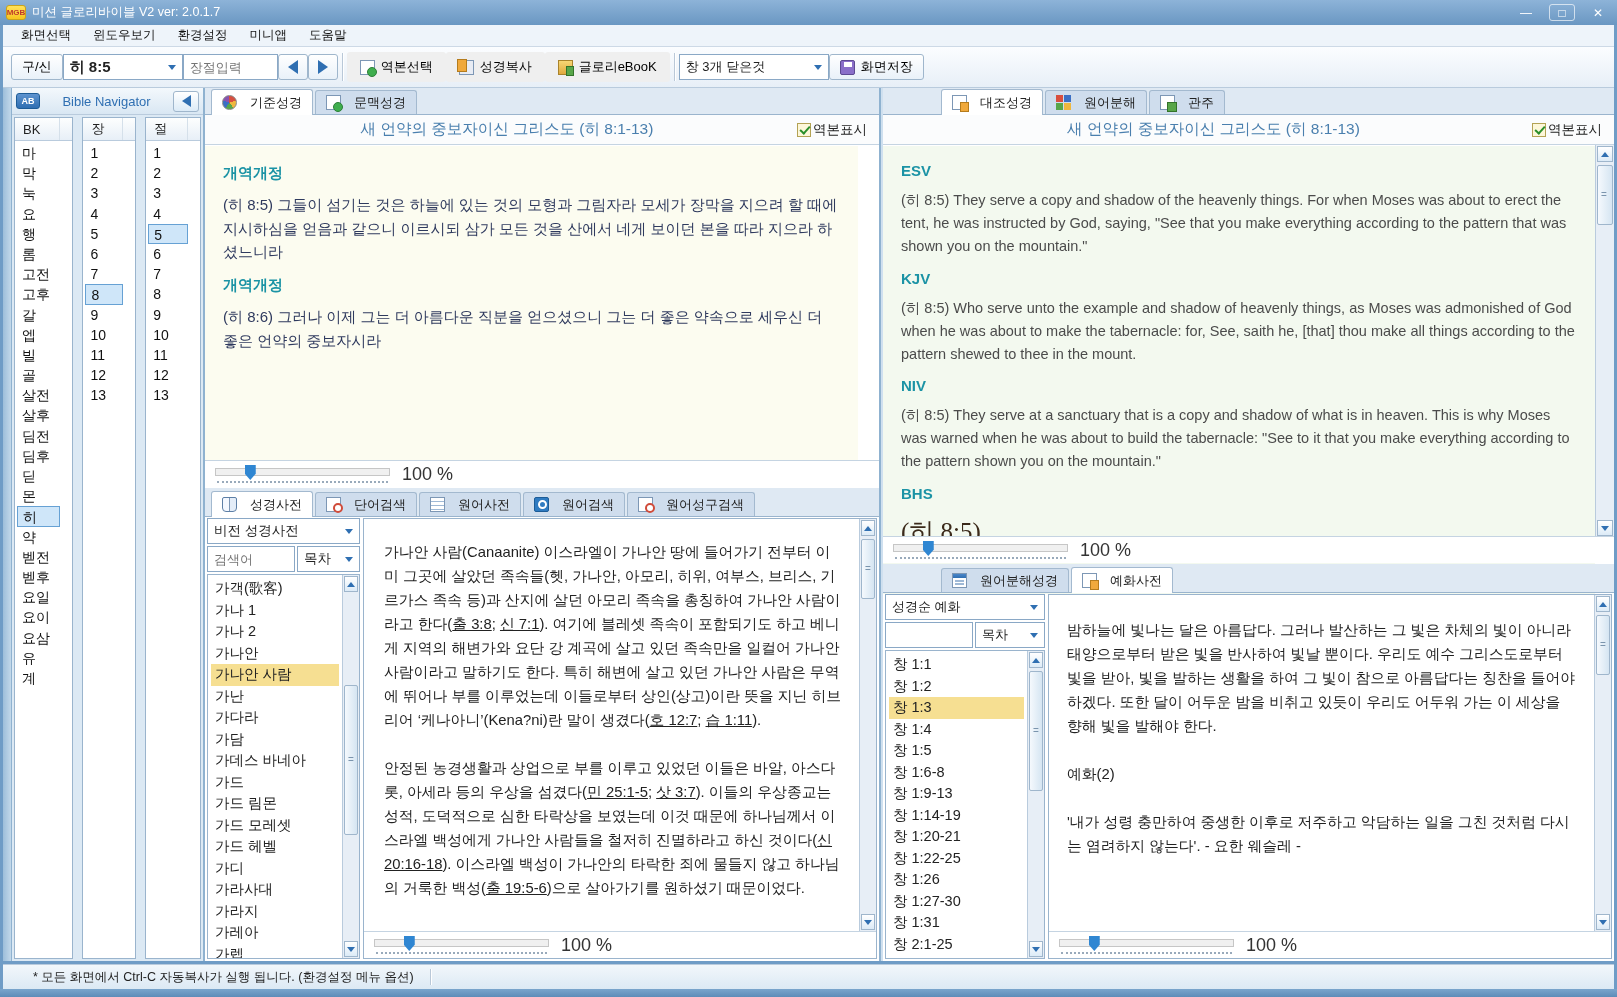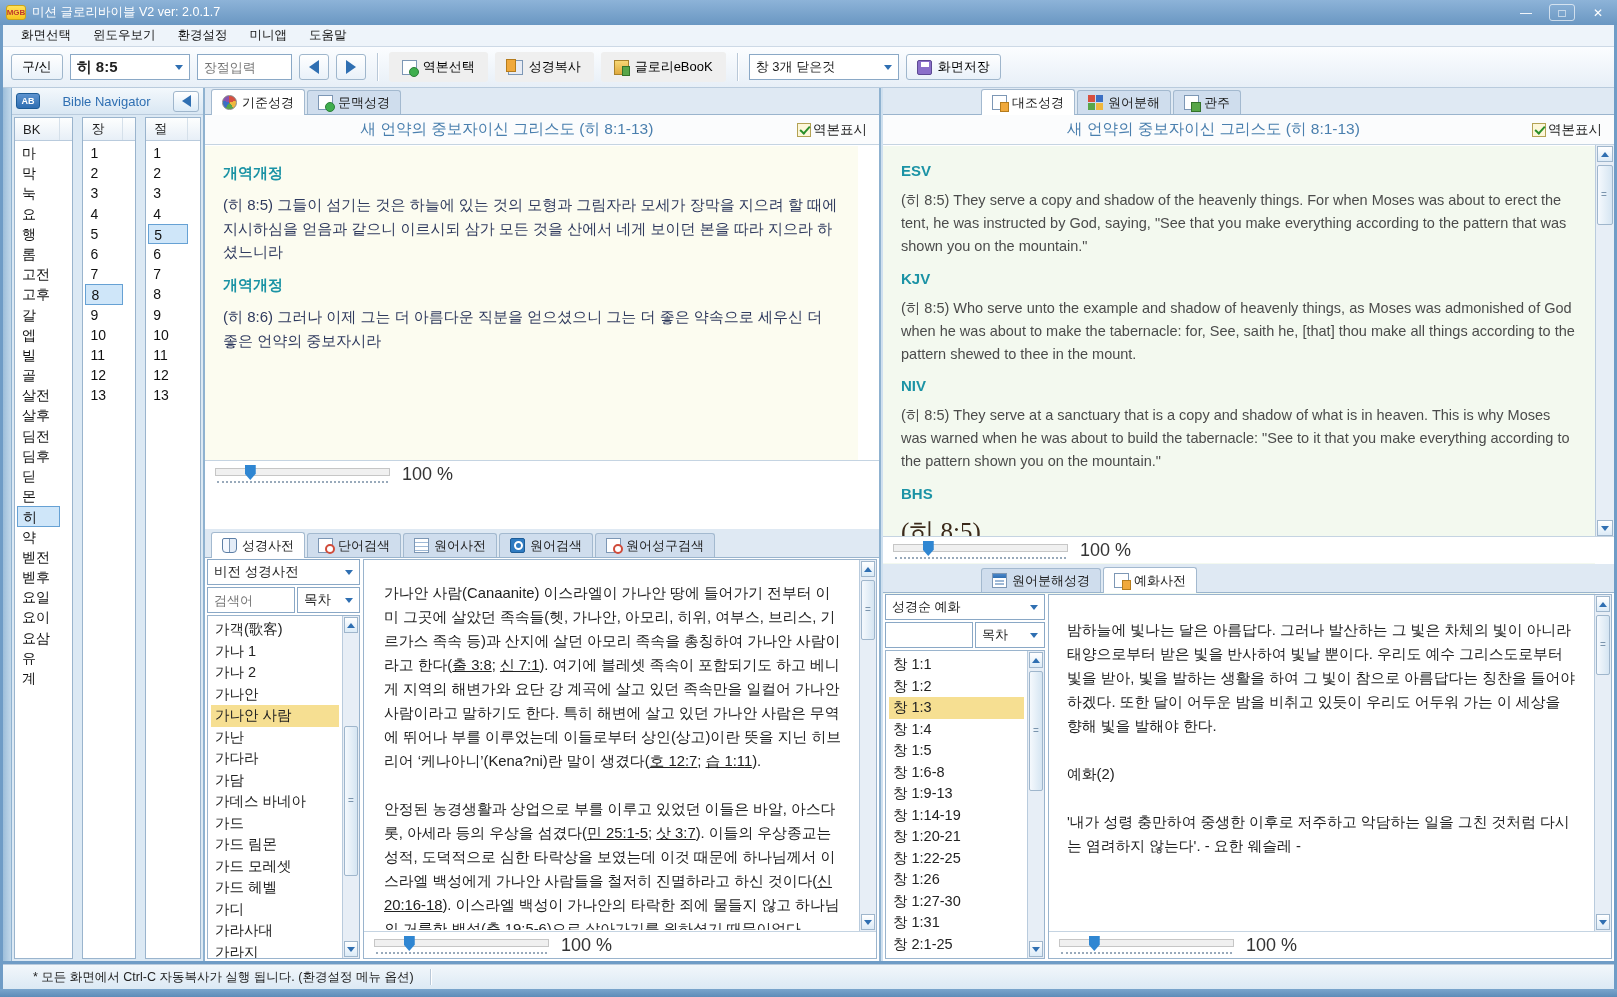--- a/index.html
+++ b/index.html
@@ -17,21 +17,21 @@
   .win-btn { width:26px; height:17px; display:flex; align-items:center; justify-content:center;
     color:#fff; font-size:12px; border-radius:3px; }
   .win-btn.max { border:1px solid rgba(255,255,255,.65); }
 
   .menubar { position:absolute; left:3px; right:3px; top:25px; height:22px; background:#eef4fa;
     border-bottom:1px solid #cdd9e6; display:flex; align-items:center; padding-left:8px; gap:2px; }
   .menu-item { padding:2px 10px; font-size:12.5px; color:#111; }
 
   .toolbar { position:absolute; left:3px; right:3px; top:47px; height:41px;
     background:linear-gradient(180deg,#fbfdff,#e7eff7); border-bottom:1px solid #b9cbdd;
-    display:flex; align-items:center; padding:0 8px; gap:7px; }
+    display:flex; align-items:center; padding:0 8px; }
   .tb-sep { width:1px; height:28px; background:#b9c8d8; margin:0 4px; box-shadow:1px 0 0 #fff; }
   .tb-btn { height:26px; border:1px solid #9fb6cc; border-radius:3px; background:linear-gradient(#ffffff,#e9f1f9);
     display:flex; align-items:center; padding:0 10px; font-size:13px; gap:6px; }
   .tb-flat { height:30px; display:flex; align-items:center; gap:6px; padding:0 12px; font-size:13px;
     border:1px solid transparent; border-radius:3px; }
   .combo { height:26px; background:#fff; border:1px solid #8aa8c6; display:flex; align-items:center;
     padding:0 6px; gap:6px; position:relative; }
   .combo .arr { width:0; height:0; border-left:4px solid transparent; border-right:4px solid transparent;
     border-top:5px solid #2f6fb2; margin-left:auto; }
   .combo-book { width:120px; font-size:15px; font-weight:bold; }
@@ -91,21 +91,21 @@
   .nav-col.c-book { width:64px; } .nav-col.c-chap { width:58px; } .nav-col.c-verse { width:60px; }
   .col-header { height:23px; border-bottom:1px solid #b9cbdd; background:linear-gradient(#fdfefe,#e7eff7);
     font-size:13px; display:flex; align-items:center; padding-left:8px; flex:none; }
   .col-header::after { content:""; margin-left:auto; width:12px; height:100%; border-left:1px solid #d5e0ea; }
   .nav-list { flex:1; overflow:hidden; padding-top:2px; }
   .nav-item { height:20.2px; line-height:20px; padding-left:7px; font-size:14px; color:#111; }
   .nav-item.selected { background:#cfe6f9; border:1px solid #66a1d4; width:calc(100% - 14px); margin-left:2px; padding-left:5px; }
 
   
   .tabs { height:27px; background:#dfe9f3; display:flex; align-items:flex-end; padding-left:6px; gap:2px; border-bottom:1px solid #9ab4cd; }
-  .tab { height:24px; display:flex; align-items:center; gap:5px; padding:0 10px; font-size:13px;
+  .tab { height:24px; display:flex; align-items:center; gap:13px; padding:0 10px; font-size:13px;
     background:#cfdded; border:1px solid #a3b9cf; border-bottom:none; border-radius:3px 3px 0 0; color:#222; }
   .tab.selected { background:#fff; height:26px; margin-bottom:-1px; }
   .paneltitle { height:30px; background:#fbfcfd; border-bottom:1px solid #c5d4e2; display:flex; align-items:center; padding:0 12px; }
   .paneltitle .t { flex:1; text-align:center; color:#4a7fae; font-size:15.5px; }
   .chkwrap { display:flex; align-items:center; gap:2px; font-size:13.5px; color:#222; }
   .checkbox { width:14px; height:14px; background:#fdf7d9; border:1px solid #b3a254; position:relative; }
   .checkbox::after { content:""; position:absolute; left:2px; top:2px; width:8px; height:4px;
     border-left:2px solid #2a8f2a; border-bottom:2px solid #2a8f2a; transform:rotate(-48deg); }
 
   .zoomrow { height:27px; background:#fff; border-top:1px solid #c5d4e2; display:flex; align-items:center; padding:0 10px; gap:12px; }
@@ -130,42 +130,42 @@
   .section { margin-bottom:12px; }
   .vheader { color:#1b93a5; font-weight:bold; font-size:15px; margin:8px 0 10px 0; }
   .vtext { font-size:15px; line-height:1.58; color:#2f3a5e; }
   .section.purple .vtext { color:#a02fa0; }
   .section.divider-after { border-bottom:1px solid #8a8a8a; padding-bottom:16px; margin-bottom:4px; }
   .section.en .vtext { color:#4b4b4b; font-size:14.5px; }
   .section.bhs .vtext { font-size:25px; color:#3b2a1a; font-family:"Liberation Serif","DejaVu Serif",serif; }
 
   .centertop-zoom { position:absolute; left:0; right:0; top:372px; }
 
-  .bottom-panel { position:absolute; left:0; right:0; top:400px; bottom:0;margin-top:41px; }
+  .bottom-panel { position:absolute; left:0; right:0; top:400px; bottom:0; }
   .bp-tabs { height:29px; }
   .dictcol { position:absolute; left:2px; top:30px; bottom:2px; width:153px; display:flex; flex-direction:column; gap:2px; }
   .dictcol .combo { font-size:13.5px; }
   .searchrow { display:flex; gap:2px; }
   .searchrow .input { width:88px; color:#888; }
   .searchrow .combo { flex:1; }
   .dictlist { flex:1; background:#fff; border:1px solid #9ab4cd; position:relative; overflow:hidden; padding:3px 20px 0 3px; }
   .dictlist .vscroll { width:17px; }
   .dict-item { height:21.5px; line-height:21px; font-size:14.5px; padding-left:4px; white-space:nowrap; }
   .dict-item.sel-yellow { background:#f6df92; }
   .article { position:absolute; left:158px; right:2px; top:30px; bottom:2px; border:1px solid #9ab4cd; background:#fff; }
   .article-text { position:absolute; left:0; right:18px; top:0; bottom:28px; overflow:hidden; padding:22px 16px 0 20px;
     font-size:14.8px; line-height:1.62; color:#222; }
   .article-text p { margin-bottom:24px; }
   .article .vscroll { right:0; bottom:27px; }
   .article .zoomrow { position:absolute; left:0; right:0; bottom:0; height:27px; }
   .link { text-decoration:underline; }
 
   
   .right-col { position:absolute; left:880px; right:0; top:0; bottom:0; background:#fff; }
-  .right-col .tabs { padding-left:98px;font-family:Liberation Serif, serif; }
+  .right-col .tabs { padding-left:58px;font-family:Liberation Serif, serif; }
   .rt-content { position:absolute; left:0; right:19px; top:58px; height:448px; background:#f3f9ef; overflow:hidden; padding:8px 16px 0 18px; }
   .rt-scroll { top:57px; height:392px; width:19px; }
   .rt-zoom { position:absolute; left:0; right:0; top:448px; }
 
   .rb-panel { position:absolute; left:0; right:0; top:476px; bottom:0; }
   .rb-tabs { height:29px; }
   .rb-left { position:absolute; left:2px; top:30px; bottom:2px; width:160px; display:flex; flex-direction:column; gap:2px; }
   .rb-list { flex:1; background:#fff; border:1px solid #9ab4cd; overflow:hidden; position:relative; padding:3px 20px 0 3px; }
   .ref-item { height:21.5px; line-height:21px; font-size:14.5px; padding-left:4px; white-space:nowrap; }
   .ref-item.sel-yellow { background:#f6df92; }

